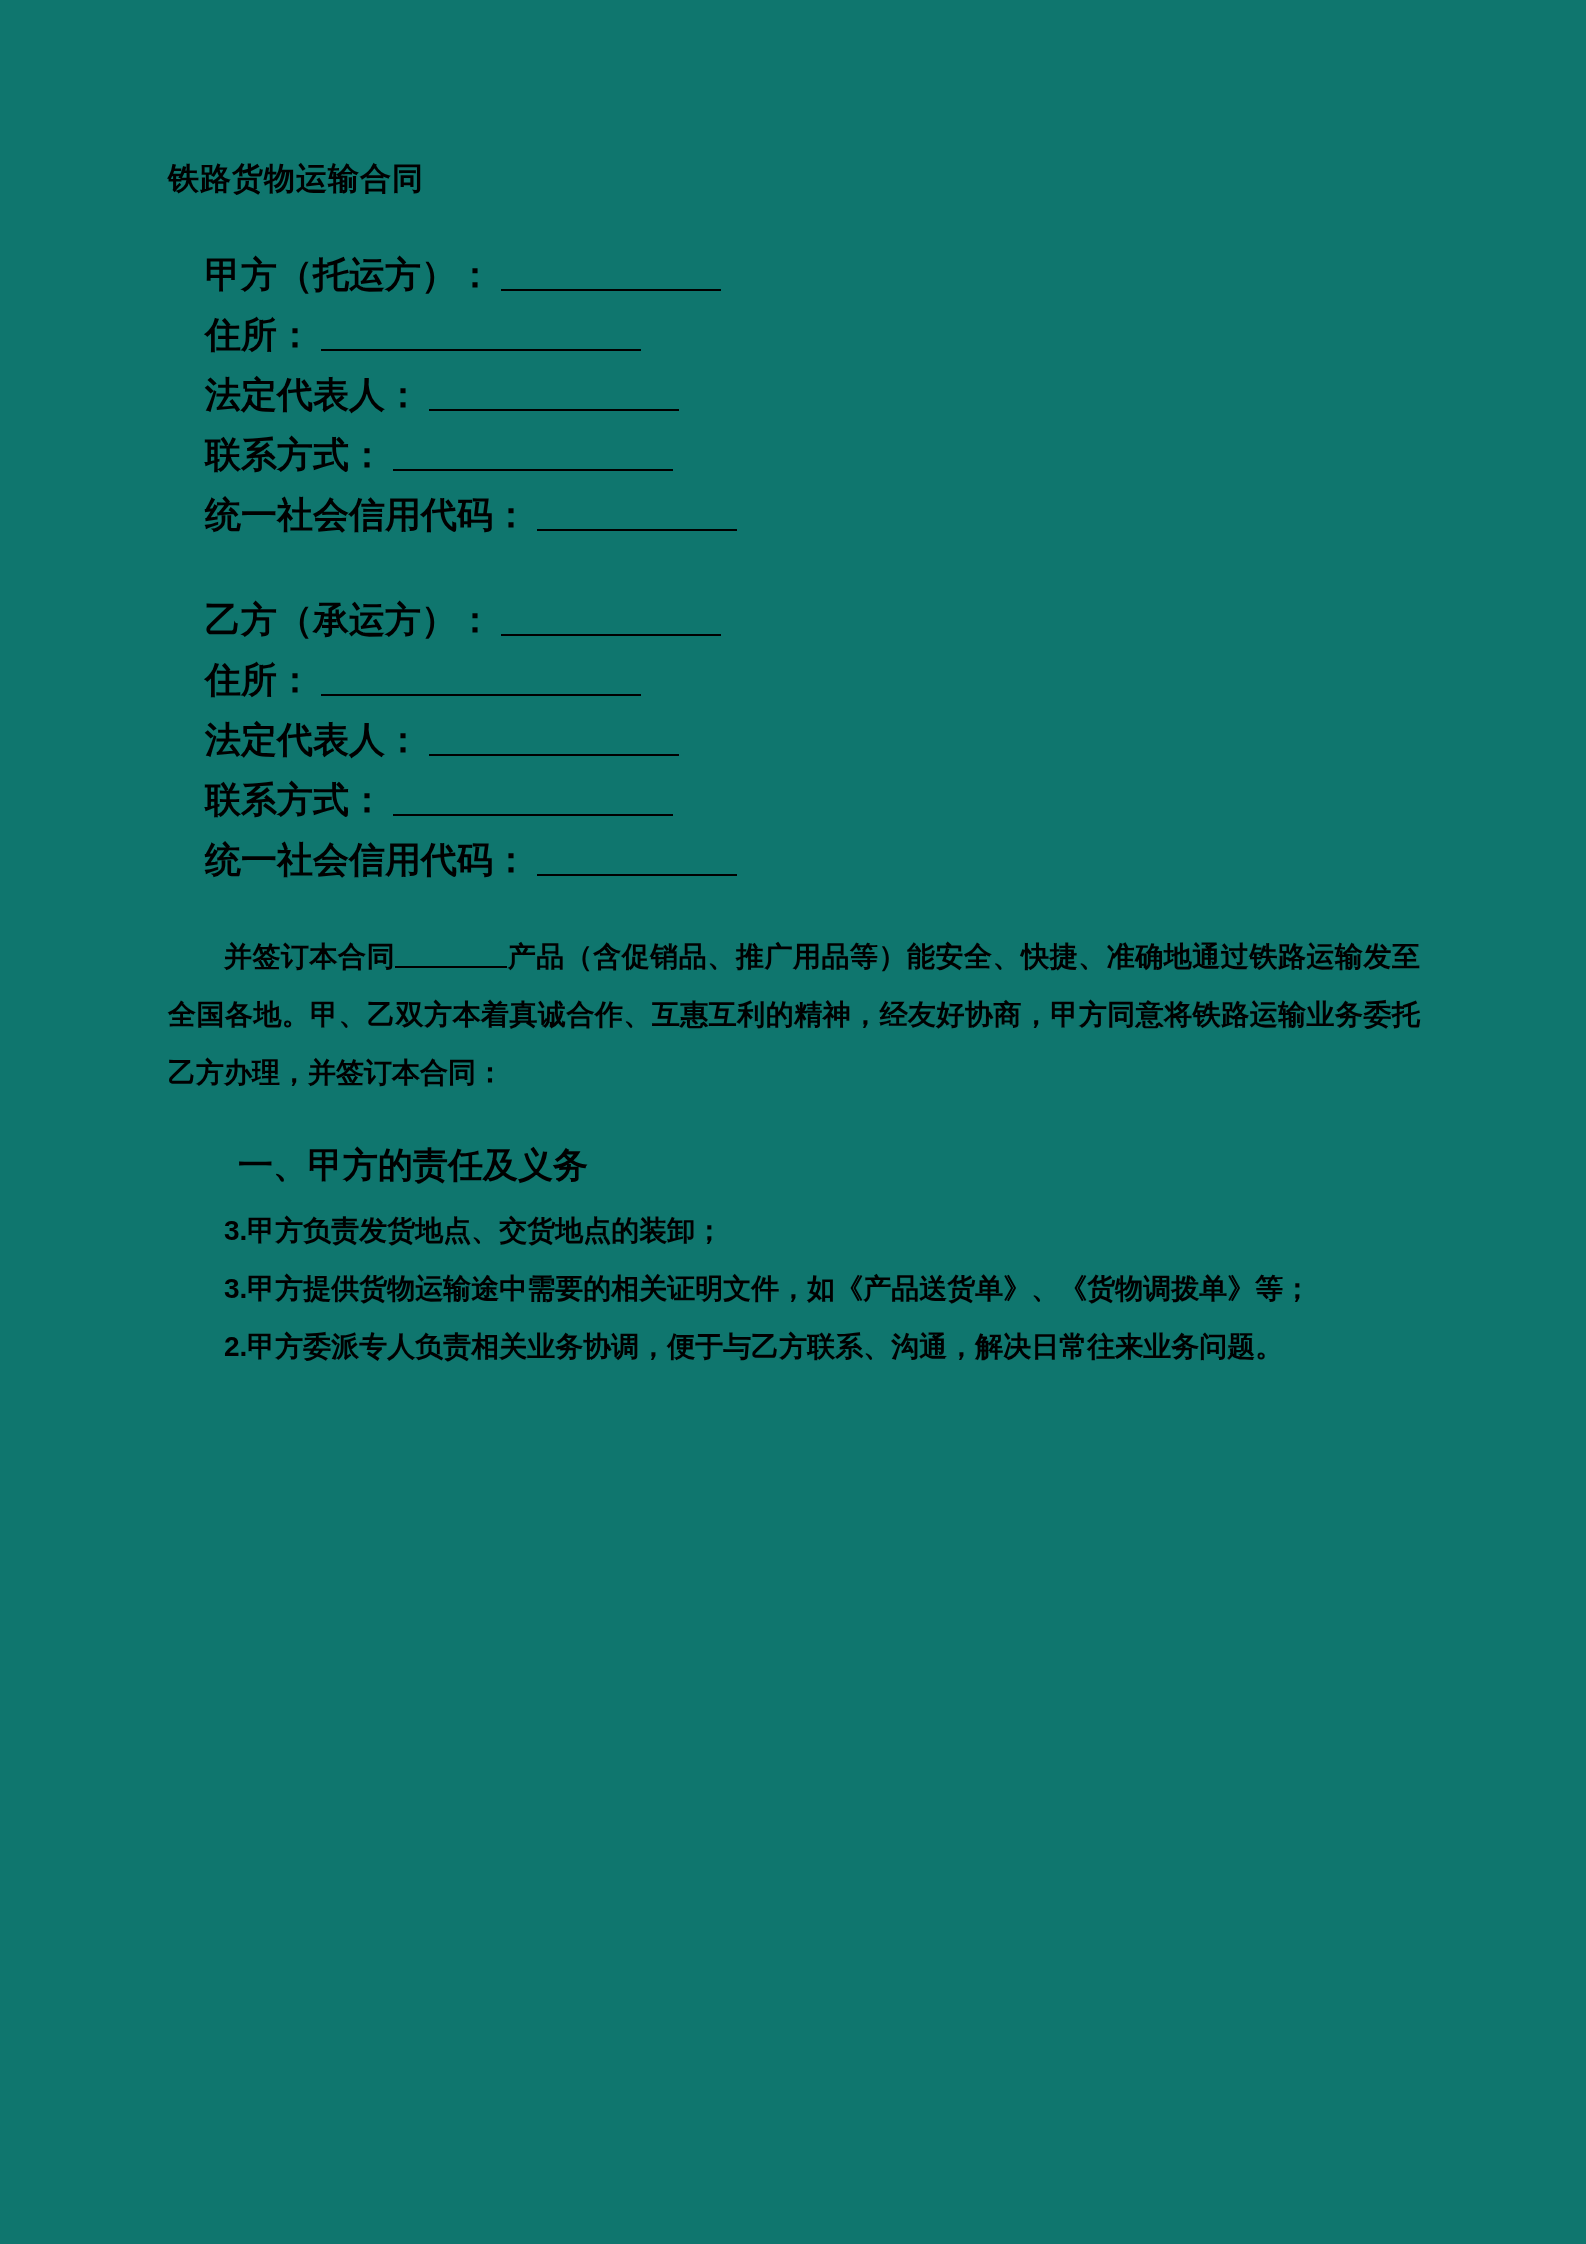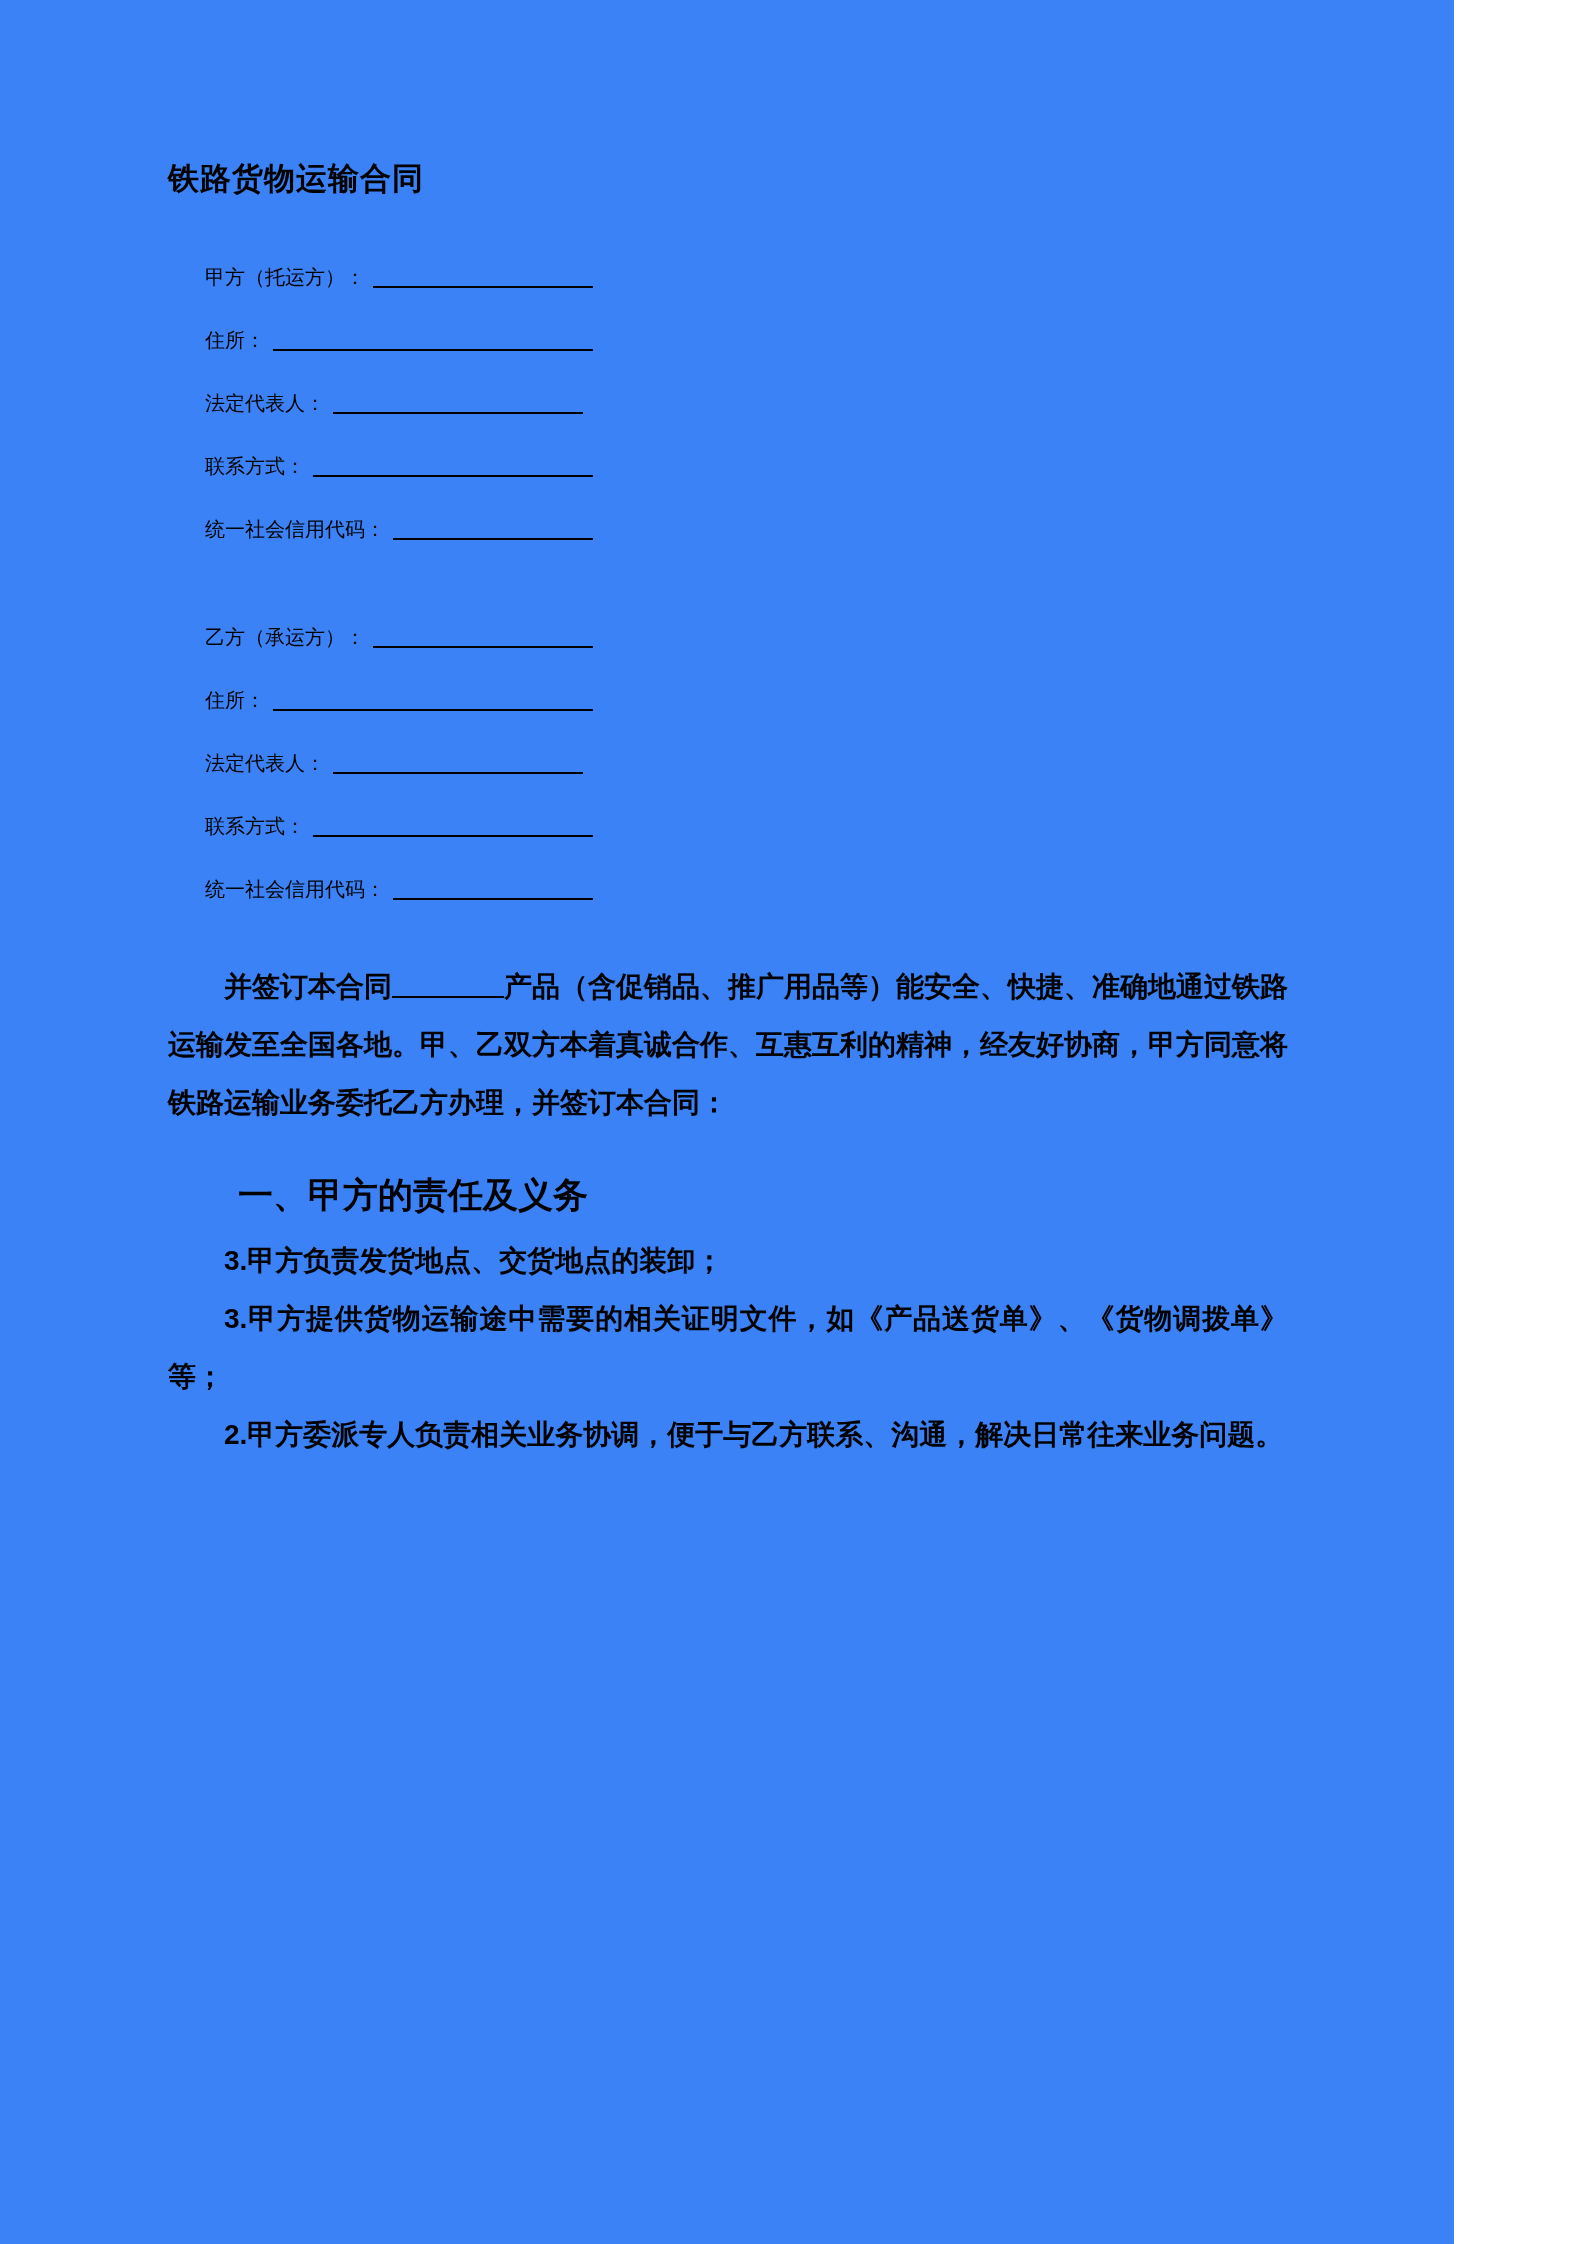--- a/index.html
+++ b/index.html
@@ -1,37 +1,37 @@
 <!DOCTYPE html>
 <html><head>
 <meta charset="utf-8">
 <style>
   * { margin: 0; padding: 0; box-sizing: border-box; }
   html, body { background: #ffffff; }
   .page {
     position: relative;
-    width: 1454px;
+    width: 1586px;
     height: 2244px;
-    background: #3b82f6;
+    background: #0f766e;
     color: #000000;
     font-family: "Liberation Sans", sans-serif;
     padding: 158px 166px 0 168px;
     overflow: hidden;
   }
   .doc-title {
     font-size: 31px;
     font-weight: 700;
     letter-spacing: 1px;
     margin-bottom: 58px;
   }
   .fields { margin-left: 37px; }
   .party-b { margin-top: 72px; }
   .field-row {
-    font-size: 20px;
-    font-weight: 400;
+    font-size: 36px;
+    font-weight: 700;
     line-height: 33px;
     margin-bottom: 27px;
     white-space: nowrap;
   }
   .blank-line {
     display: inline-block;
     border-bottom: 2px solid #000;
     height: 30px;
     vertical-align: -4px;
     margin-left: 8px;

